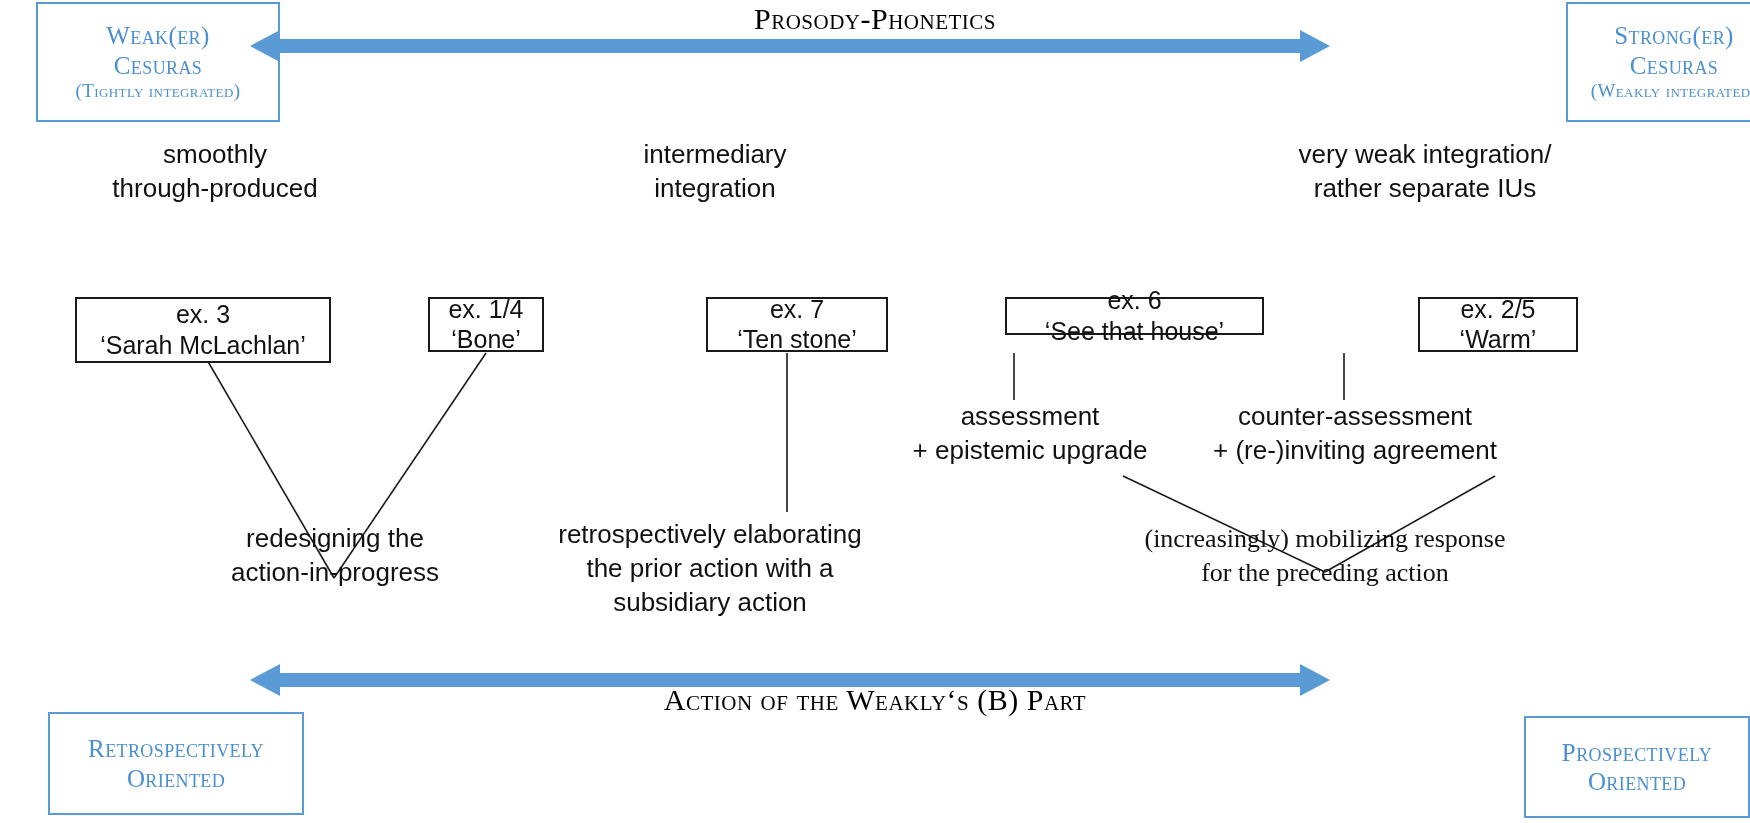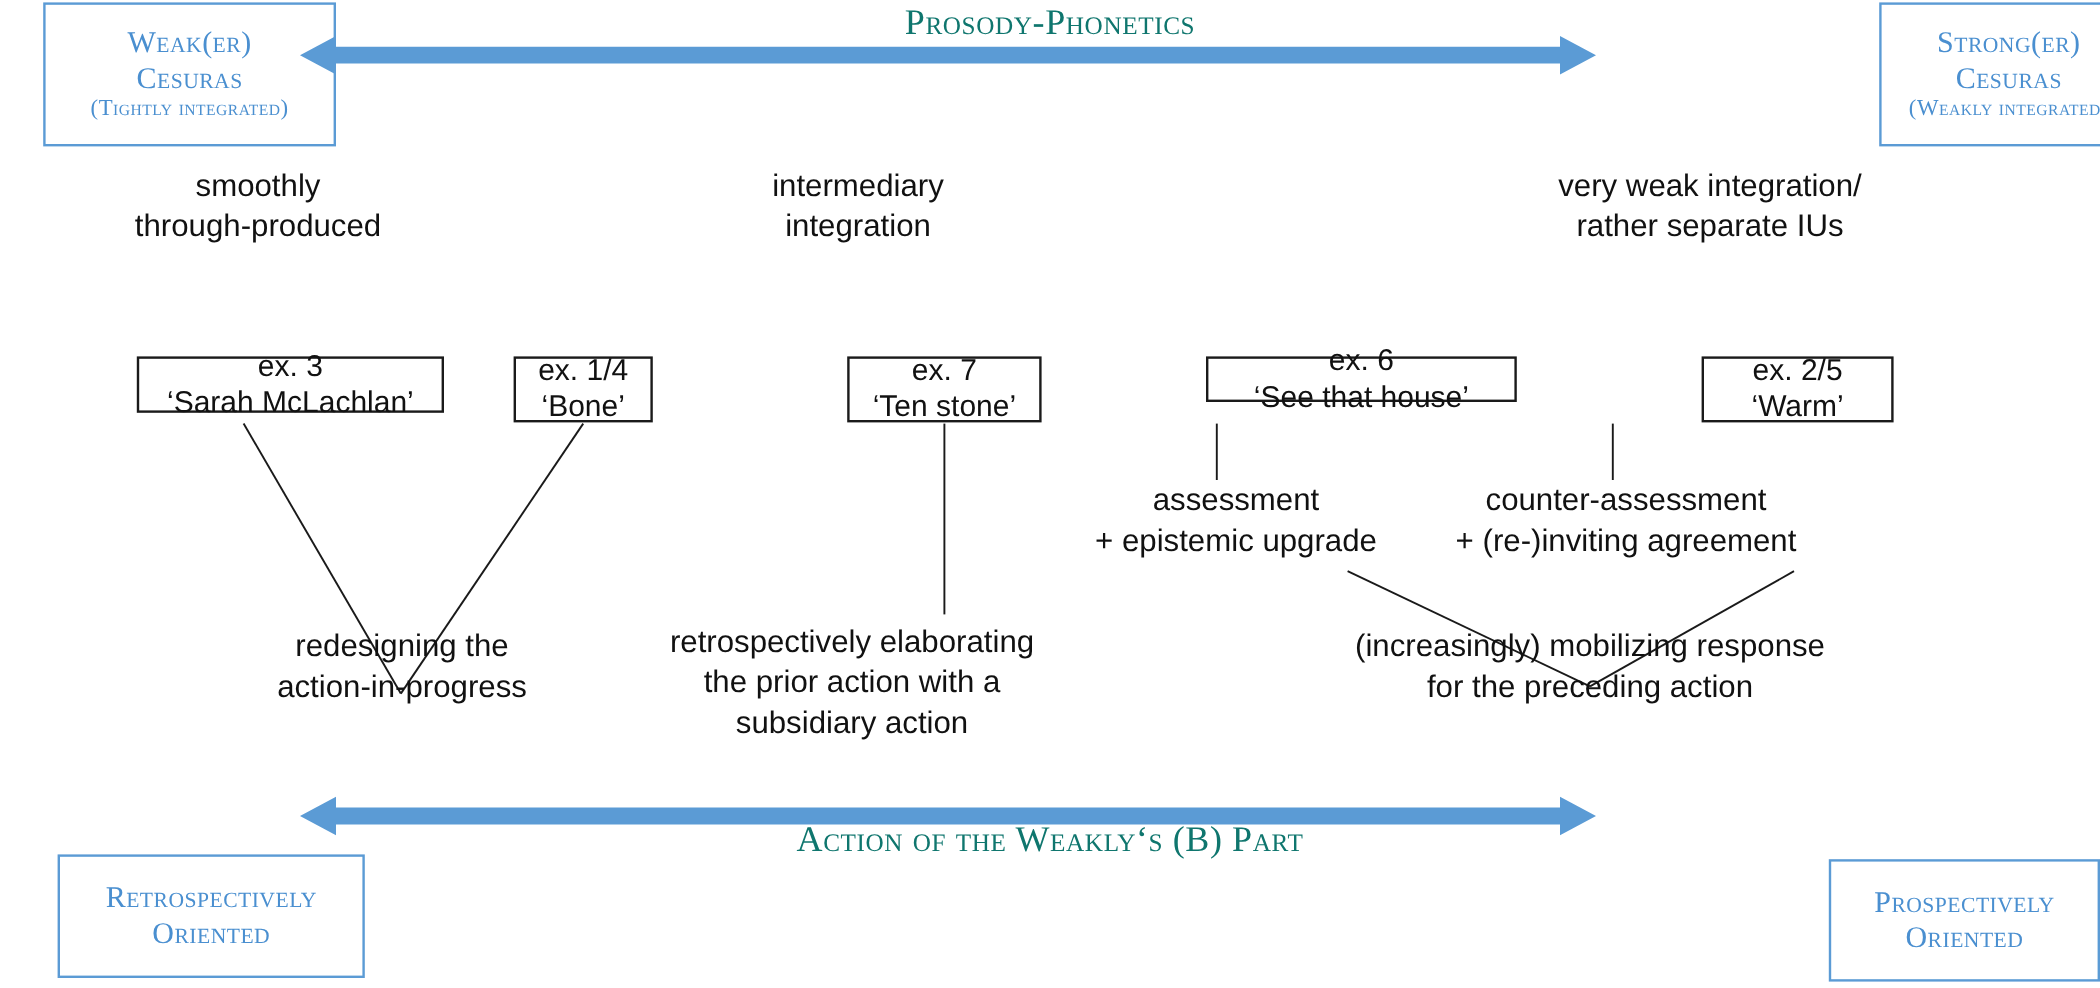--- a/index.html
+++ b/index.html
@@ -18,53 +18,53 @@
   .bluebox .l1,.bluebox .l2{font-size:25px;}
   .bluebox .l3{font-size:19px;}
 
   #box-weak{left:2px;top:2px;width:244px;height:120px;}
   #box-strong{left:1532px;top:2px;width:216px;height:120px;}
   #box-retro{left:14px;top:712px;width:256px;height:103px;}
   #box-prosp{left:1490px;top:716px;width:226px;height:102px;}
   #box-retro .l1,#box-prosp .l1,#box-retro .l2,#box-prosp .l2{font-size:25px;}
 
   
-  .axis-caption{position:absolute;color:#0f766e;
+  .axis-caption{position:absolute;color:#000000;
        font-family:"Liberation Serif", serif;font-variant:small-caps;
        font-size:30px;letter-spacing:.5px;white-space:nowrap;}
   #cap-prosody{left:0;top:2px;width:1750px;text-align:center;}
   #cap-action{left:0;top:683px;width:1750px;text-align:center;}
 
   
   .arrowsvg{position:absolute;}
 
   
   .exbox{position:absolute;border:2px solid #1a1a1a;background:#fff;
          box-sizing:border-box;display:flex;flex-direction:column;
          align-items:center;justify-content:center;font-size:25px;
          line-height:1.26;color:#111;text-align:center;}
   .exbox .l1,.exbox .l2{display:block;white-space:nowrap;}
-  #ex-3{left:75px;top:297px;width:256px;height:47px;margin-left:39px;}
+  #ex-3{left:75px;top:297px;width:256px;height:66px;}
   #ex-14{left:428px;top:297px;width:116px;height:55px;}
-  #ex-7{left:706px;top:297px;width:162px;height:55px;}
+  #ex-7{left:706px;top:297px;width:182px;height:55px;}
   #ex-6{left:1005px;top:297px;width:259px;height:38px;}
   #ex-25{left:1418px;top:297px;width:160px;height:55px;}
   #ex-3 .l1,#ex-14 .l1,#ex-7 .l1,#ex-6 .l1,#ex-25 .l1{margin-bottom:-1px;}
 
   
   .note{position:absolute;font-size:26px;line-height:1.30;color:#111;
         text-align:center;white-space:nowrap;}
   #note-smooth{left:60px;top:138px;width:310px;}
   #note-inter{left:555px;top:138px;width:320px;}
   #note-veryweak{left:1180px;top:138px;width:490px;}
   #note-assess{left:830px;top:400px;width:400px;}
   #note-counter{left:1140px;top:400px;width:430px;}
   #note-redesign{left:170px;top:522px;width:330px;}
   #note-retro-elab{left:480px;top:518px;width:460px;}
-  #note-mobilizing{left:1060px;top:522px;width:530px;}
+  #note-mobilizing{left:1060px;top:522px;width:530px;font-family:Liberation Serif, serif;}
 
   .connectors{position:absolute;left:0;top:0;width:1750px;height:823px;
               pointer-events:none;}
 </style>
 </head>
 <body>
 
 <div class="stage">
 
   <div class="bluebox" id="box-weak">

